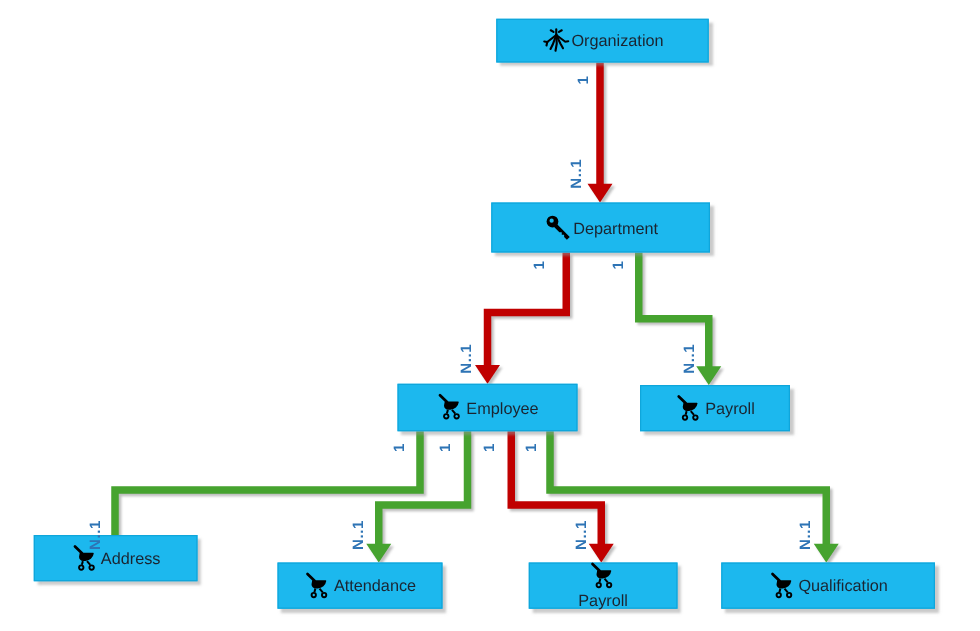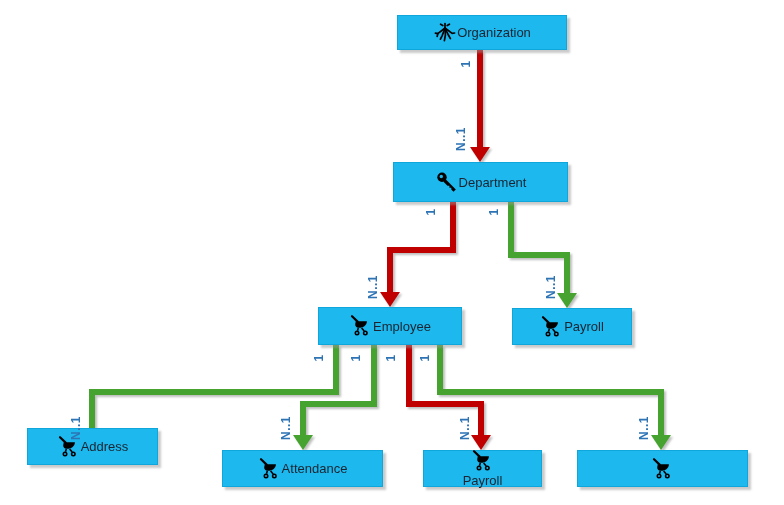--- a/index.html
+++ b/index.html
@@ -141,21 +141,21 @@
         <path d="M9.3 13.9 L8.5 16.8 M12.6 13.9 L15.2 16.9" stroke="#000" stroke-width="1.6" fill="none"></path>
         <circle cx="8" cy="19" r="2.5" fill="#000"></circle>
           <circle cx="8" cy="19" r="0.95" fill="var(--node-fill)"></circle>
         <circle cx="16.3" cy="19" r="2.5" fill="#000"></circle>
           <circle cx="16.3" cy="19" r="0.95" fill="var(--node-fill)"></circle>
       </svg>
     </span>
     <span class="label">Address</span>
   </div>
 
-  <div class="node" style="left: 222px; top: 450px; width: 161px; height: 37px;">
+  <div class="node" style="left: 222px; top: 450px; width: 132px; height: 37px;">
     <span class="icon">
       <svg viewBox="0 0 24 24">
         <path d="M3 2.2 L8.6 7.6" stroke="#000" stroke-width="2.2" stroke-linecap="round" fill="none"></path>
         <path d="M6.8 7.2 H17.5 A0.5 0.5 0 0 1 18 7.75 A6.9 6.9 0 0 1 11.2 13.7 H9.6 A3.4 3.4 0 0 1 6.2 10.3 Z" fill="#000"></path>
         <path d="M9.3 13.9 L8.5 16.8 M12.6 13.9 L15.2 16.9" stroke="#000" stroke-width="1.6" fill="none"></path>
         <circle cx="8" cy="19" r="2.5" fill="#000"></circle>
           <circle cx="8" cy="19" r="0.95" fill="var(--node-fill)"></circle>
         <circle cx="16.3" cy="19" r="2.5" fill="#000"></circle>
           <circle cx="16.3" cy="19" r="0.95" fill="var(--node-fill)"></circle>
       </svg>
@@ -183,20 +183,21 @@
       <svg viewBox="0 0 24 24">
         <path d="M3 2.2 L8.6 7.6" stroke="#000" stroke-width="2.2" stroke-linecap="round" fill="none"></path>
         <path d="M6.8 7.2 H17.5 A0.5 0.5 0 0 1 18 7.75 A6.9 6.9 0 0 1 11.2 13.7 H9.6 A3.4 3.4 0 0 1 6.2 10.3 Z" fill="#000"></path>
         <path d="M9.3 13.9 L8.5 16.8 M12.6 13.9 L15.2 16.9" stroke="#000" stroke-width="1.6" fill="none"></path>
         <circle cx="8" cy="19" r="2.5" fill="#000"></circle>
           <circle cx="8" cy="19" r="0.95" fill="var(--node-fill)"></circle>
         <circle cx="16.3" cy="19" r="2.5" fill="#000"></circle>
           <circle cx="16.3" cy="19" r="0.95" fill="var(--node-fill)"></circle>
       </svg>
     </span>
+    <span class="label">Qualification</span>
   </div>
 
 <span class="mult" style="left: 466px; top: 64px;">1</span>
     <span class="mult" style="left: 461px; top: 139px;">N..1</span>
     <span class="mult" style="left: 431px; top: 212px;">1</span>
     <span class="mult" style="left: 373px; top: 287px;">N..1</span>
     <span class="mult" style="left: 494px; top: 212px;">1</span>
     <span class="mult" style="left: 551px; top: 287px;">N..1</span>
     <span class="mult" style="left: 319px; top: 358px;">1</span>
     <span class="mult" style="left: 76px; top: 428px;">N..1</span>

